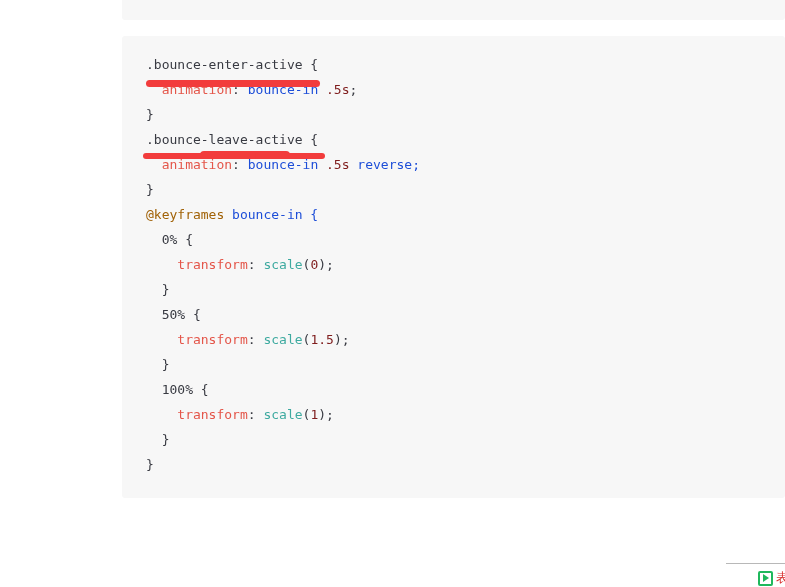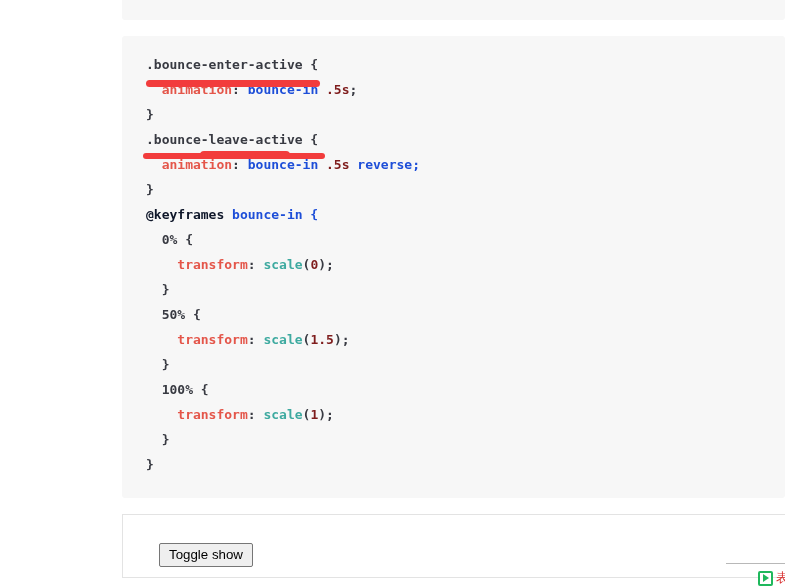--- a/index.html
+++ b/index.html
@@ -45,30 +45,29 @@
   #code-block-main {
     top: 36px;
     height: 462px;
     padding: 16px 0 16px 24px;
     box-sizing: border-box;
   }
 
   .code-line {
     height: 25px;
     white-space: pre;
-    font-weight: bold;
   }
 
   
   .tok-sel    { color: #383a42; }
   .tok-prop   { color: #e4564a; text-align: center; }
   .tok-punc   { color: #383a42; }
   .tok-val    { color: #1d4ed8; }
   .tok-num    { color: #7f1d1d; }
-  .tok-at     { color: #0f172a; }
+  .tok-at     { color: #a16207; }
   .tok-fn     { color: #3eaaa0; margin-top: 34px; }
   .tok-pct    { color: #383a42; }
 
   
   .annotation-underline {
     position: absolute;
     background: #f23c3c;
     border-radius: 4px;
     pointer-events: none;
   }
@@ -183,23 +182,20 @@
 
   <div class="code-block" id="code-block-top"></div>
 
   <div class="code-block" id="code-block-main"><div class="code-line"><span class="tok-sel">.bounce-enter-active {</span></div><div class="code-line"><span class="tok-punc">  </span><span class="tok-prop">animation</span><span class="tok-punc">: </span><span class="tok-val">bounce-in </span><span class="tok-num">.5s</span><span class="tok-punc">;</span></div><div class="code-line"><span class="tok-punc">}</span></div><div class="code-line"><span class="tok-sel">.bounce-leave-active {</span></div><div class="code-line"><span class="tok-punc">  </span><span class="tok-prop">animation</span><span class="tok-punc">: </span><span class="tok-val">bounce-in </span><span class="tok-num">.5s</span><span class="tok-val"> reverse;</span></div><div class="code-line"><span class="tok-punc">}</span></div><div class="code-line"><span class="tok-at">@keyframes</span><span class="tok-val"> bounce-in {</span></div><div class="code-line"><span class="tok-pct">  0% {</span></div><div class="code-line"><span class="tok-punc">    </span><span class="tok-prop">transform</span><span class="tok-punc">: </span><span class="tok-fn">scale</span><span class="tok-punc">(</span><span class="tok-num">0</span><span class="tok-punc">);</span></div><div class="code-line"><span class="tok-punc">  }</span></div><div class="code-line"><span class="tok-pct">  50% {</span></div><div class="code-line"><span class="tok-punc">    </span><span class="tok-prop">transform</span><span class="tok-punc">: </span><span class="tok-fn">scale</span><span class="tok-punc">(</span><span class="tok-num">1.5</span><span class="tok-punc">);</span></div><div class="code-line"><span class="tok-punc">  }</span></div><div class="code-line"><span class="tok-pct">  100% {</span></div><div class="code-line"><span class="tok-punc">    </span><span class="tok-prop">transform</span><span class="tok-punc">: </span><span class="tok-fn">scale</span><span class="tok-punc">(</span><span class="tok-num">1</span><span class="tok-punc">);</span></div><div class="code-line"><span class="tok-punc">  }</span></div><div class="code-line"><span class="tok-punc">}</span></div></div>
 
   <div class="annotation-underline" id="underline-enter"></div>
   <div class="annotation-underline" id="underline-leave-a"></div>
   <div class="annotation-underline" id="underline-leave-b"></div>
   <div class="annotation-underline" id="underline-leave-c"></div>
 
-  <div id="demo-panel">
-    <button id="toggle-show-button">Toggle show</button>
-  </div>
 
   <div id="bottom-divider"></div>
 
   <div id="bottom-widget">
     <span id="play-icon">
       <span class="tri"></span>
     </span>
     <span id="bottom-label">表</span>
   </div>
 

